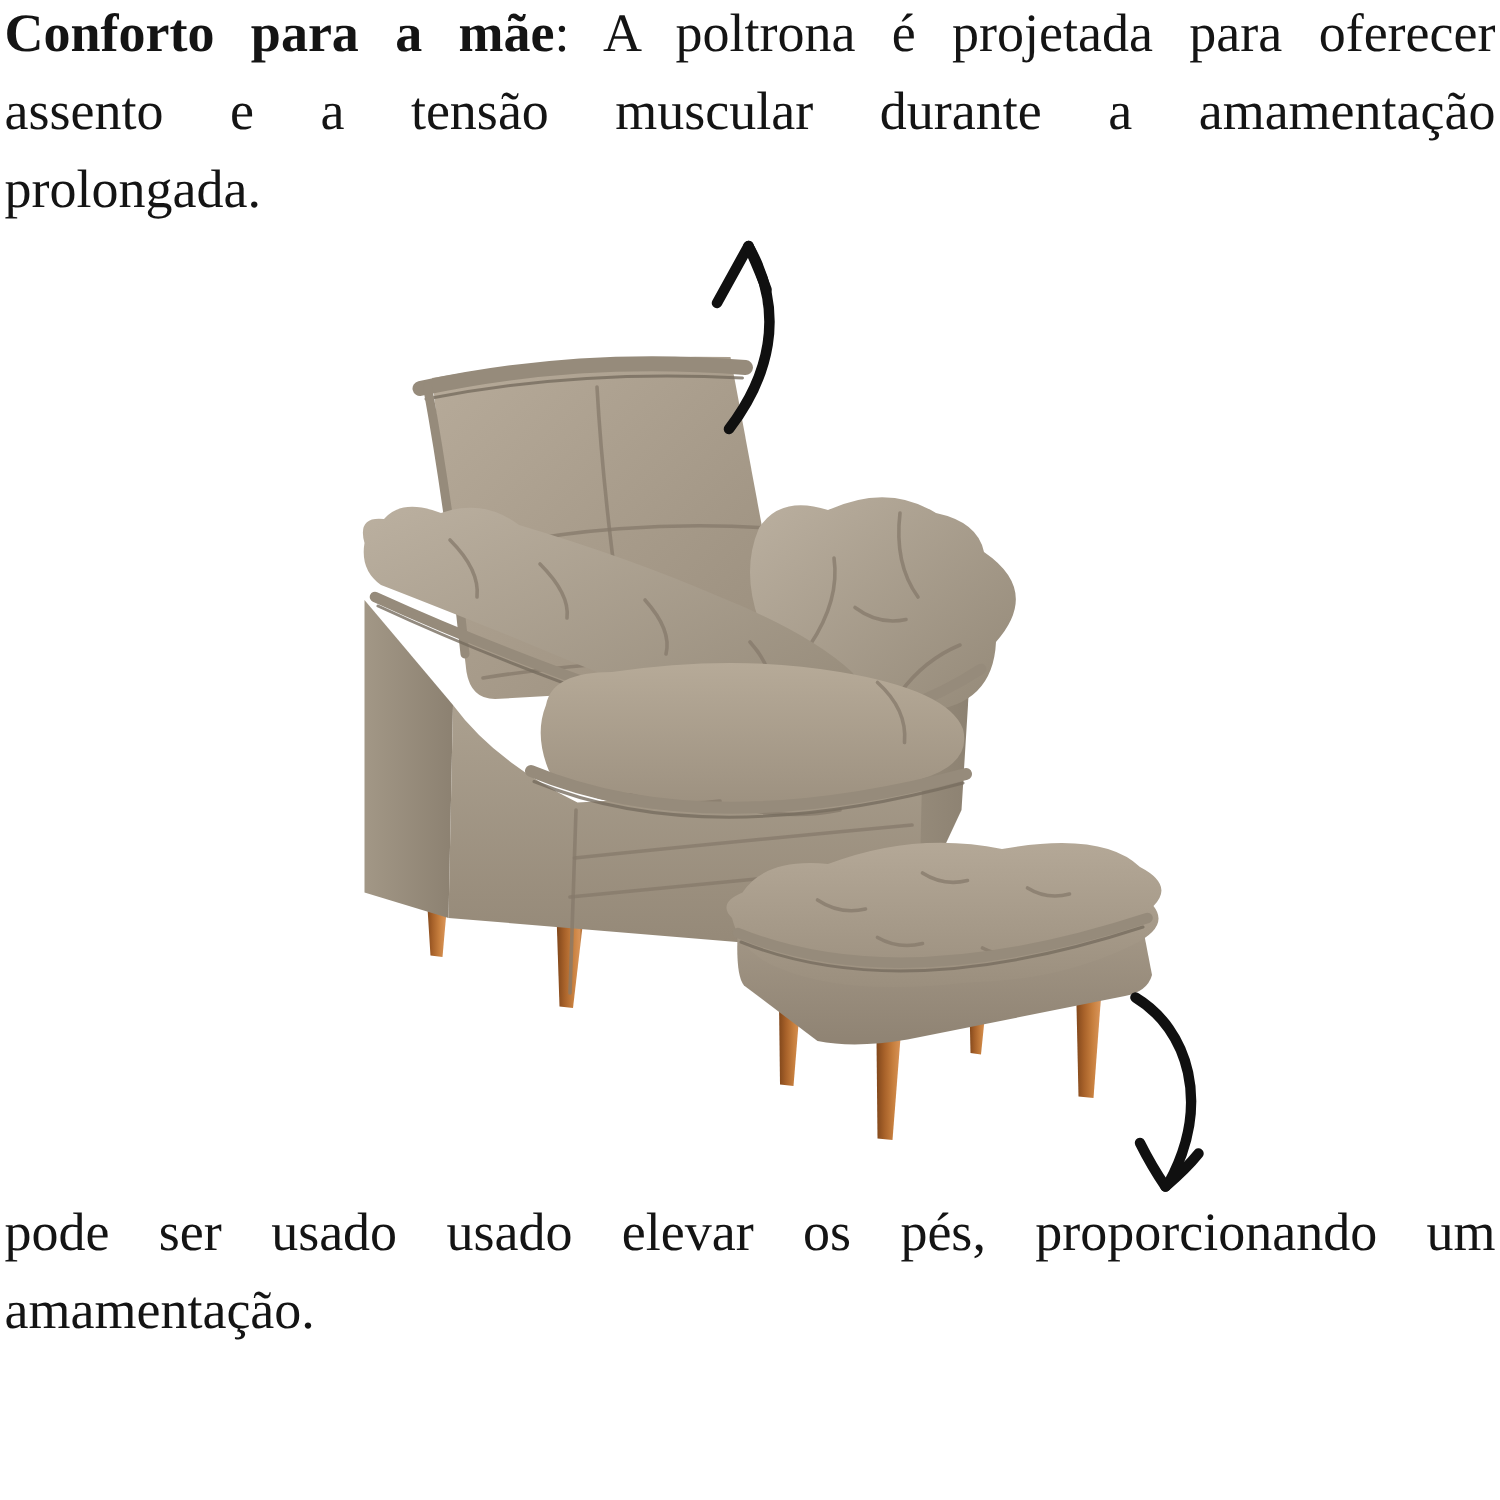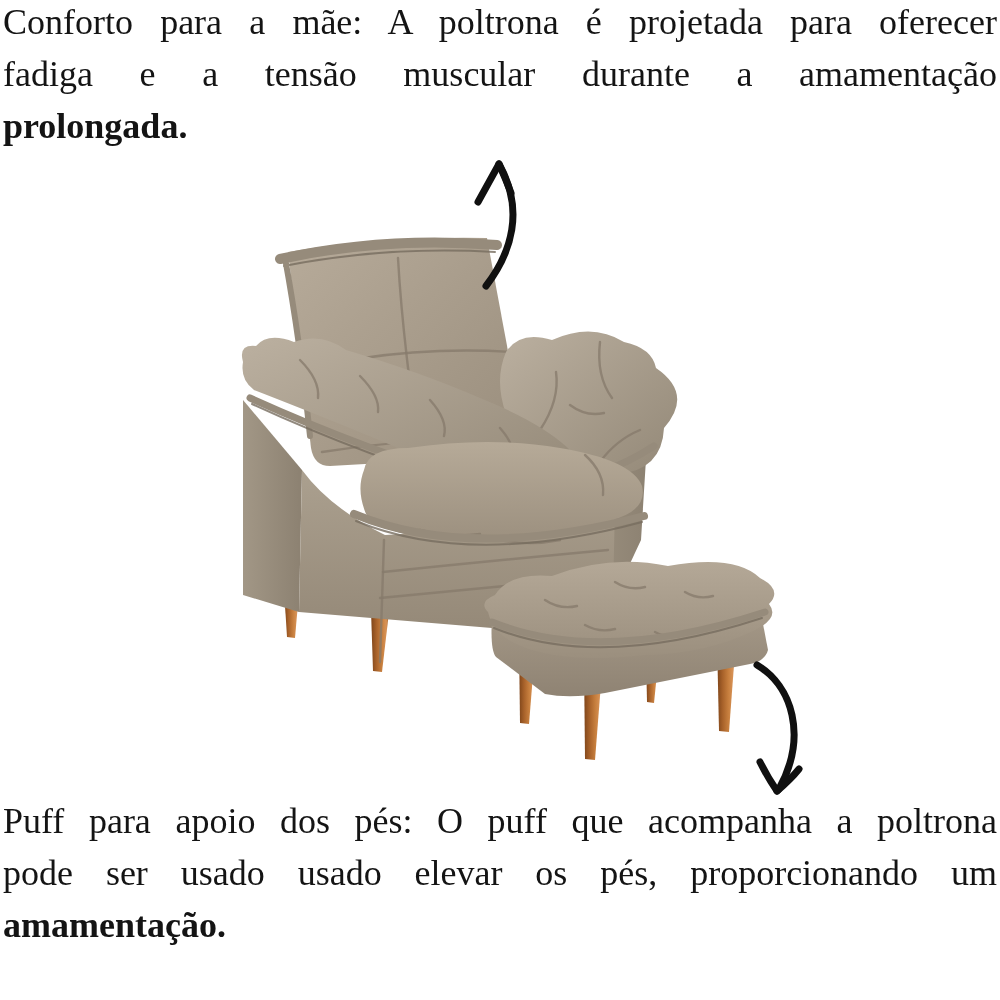--- a/index.html
+++ b/index.html
@@ -16,23 +16,22 @@
   }
   .note .ln{
     white-space:nowrap;
     text-align:justify;
     text-align-last:justify;
   }
   .note .ln.last{
     white-space:normal;
     text-align:center;
     text-align-last:left;
-    font-weight:bold;
   }
-  .note .lead{font-weight:normal;}
+  .note .lead{font-weight:bold;}
   #top-note{top:-4px;}
   #bottom-note{top:795px;}
   svg .seam{fill:none;stroke:#857a6b;stroke-width:2.4;opacity:.75;stroke-linecap:round;}
   svg .pipe{fill:none;stroke:#968b7b;stroke-width:7;stroke-linecap:round;}
   svg .pipedark{fill:none;stroke:#776d5f;stroke-width:2;opacity:.8;stroke-linecap:round;}
   svg .arrow{fill:none;stroke-width:7;stroke-linecap:round;stroke-linejoin:round;}
 </style>
 </head>
 <body>
 
@@ -161,21 +160,20 @@
   </g>
   <g class="arrow" stroke="#101010">
     <path d="M757,665 C792,686 808,736 779,789"></path>
     <path d="M760,762 Q768,778 777,791"></path>
     <path d="M777,791 Q791,779 799,769"></path>
   </g>
 </svg>
 
 <div class="note" id="top-note">
   <div class="ln"><span class="lead">Conforto para a mãe</span><span>: A poltrona é projetada para oferecer</span></div>
-  <div class="ln">fadiga e a tensão muscular durante a amamentação</div>
+  <div class="ln">assento e a tensão muscular durante a amamentação</div>
   <div class="ln last">prolongada.</div>
 </div>
 
 <div class="note" id="bottom-note">
-  <div class="ln"><span class="lead">Puff para apoio dos pés:</span><span> O puff que acompanha a poltrona</span></div>
   <div class="ln">pode ser usado usado elevar os pés, proporcionando um</div>
   <div class="ln last">amamentação.</div>
 </div>
 
 </body></html>

